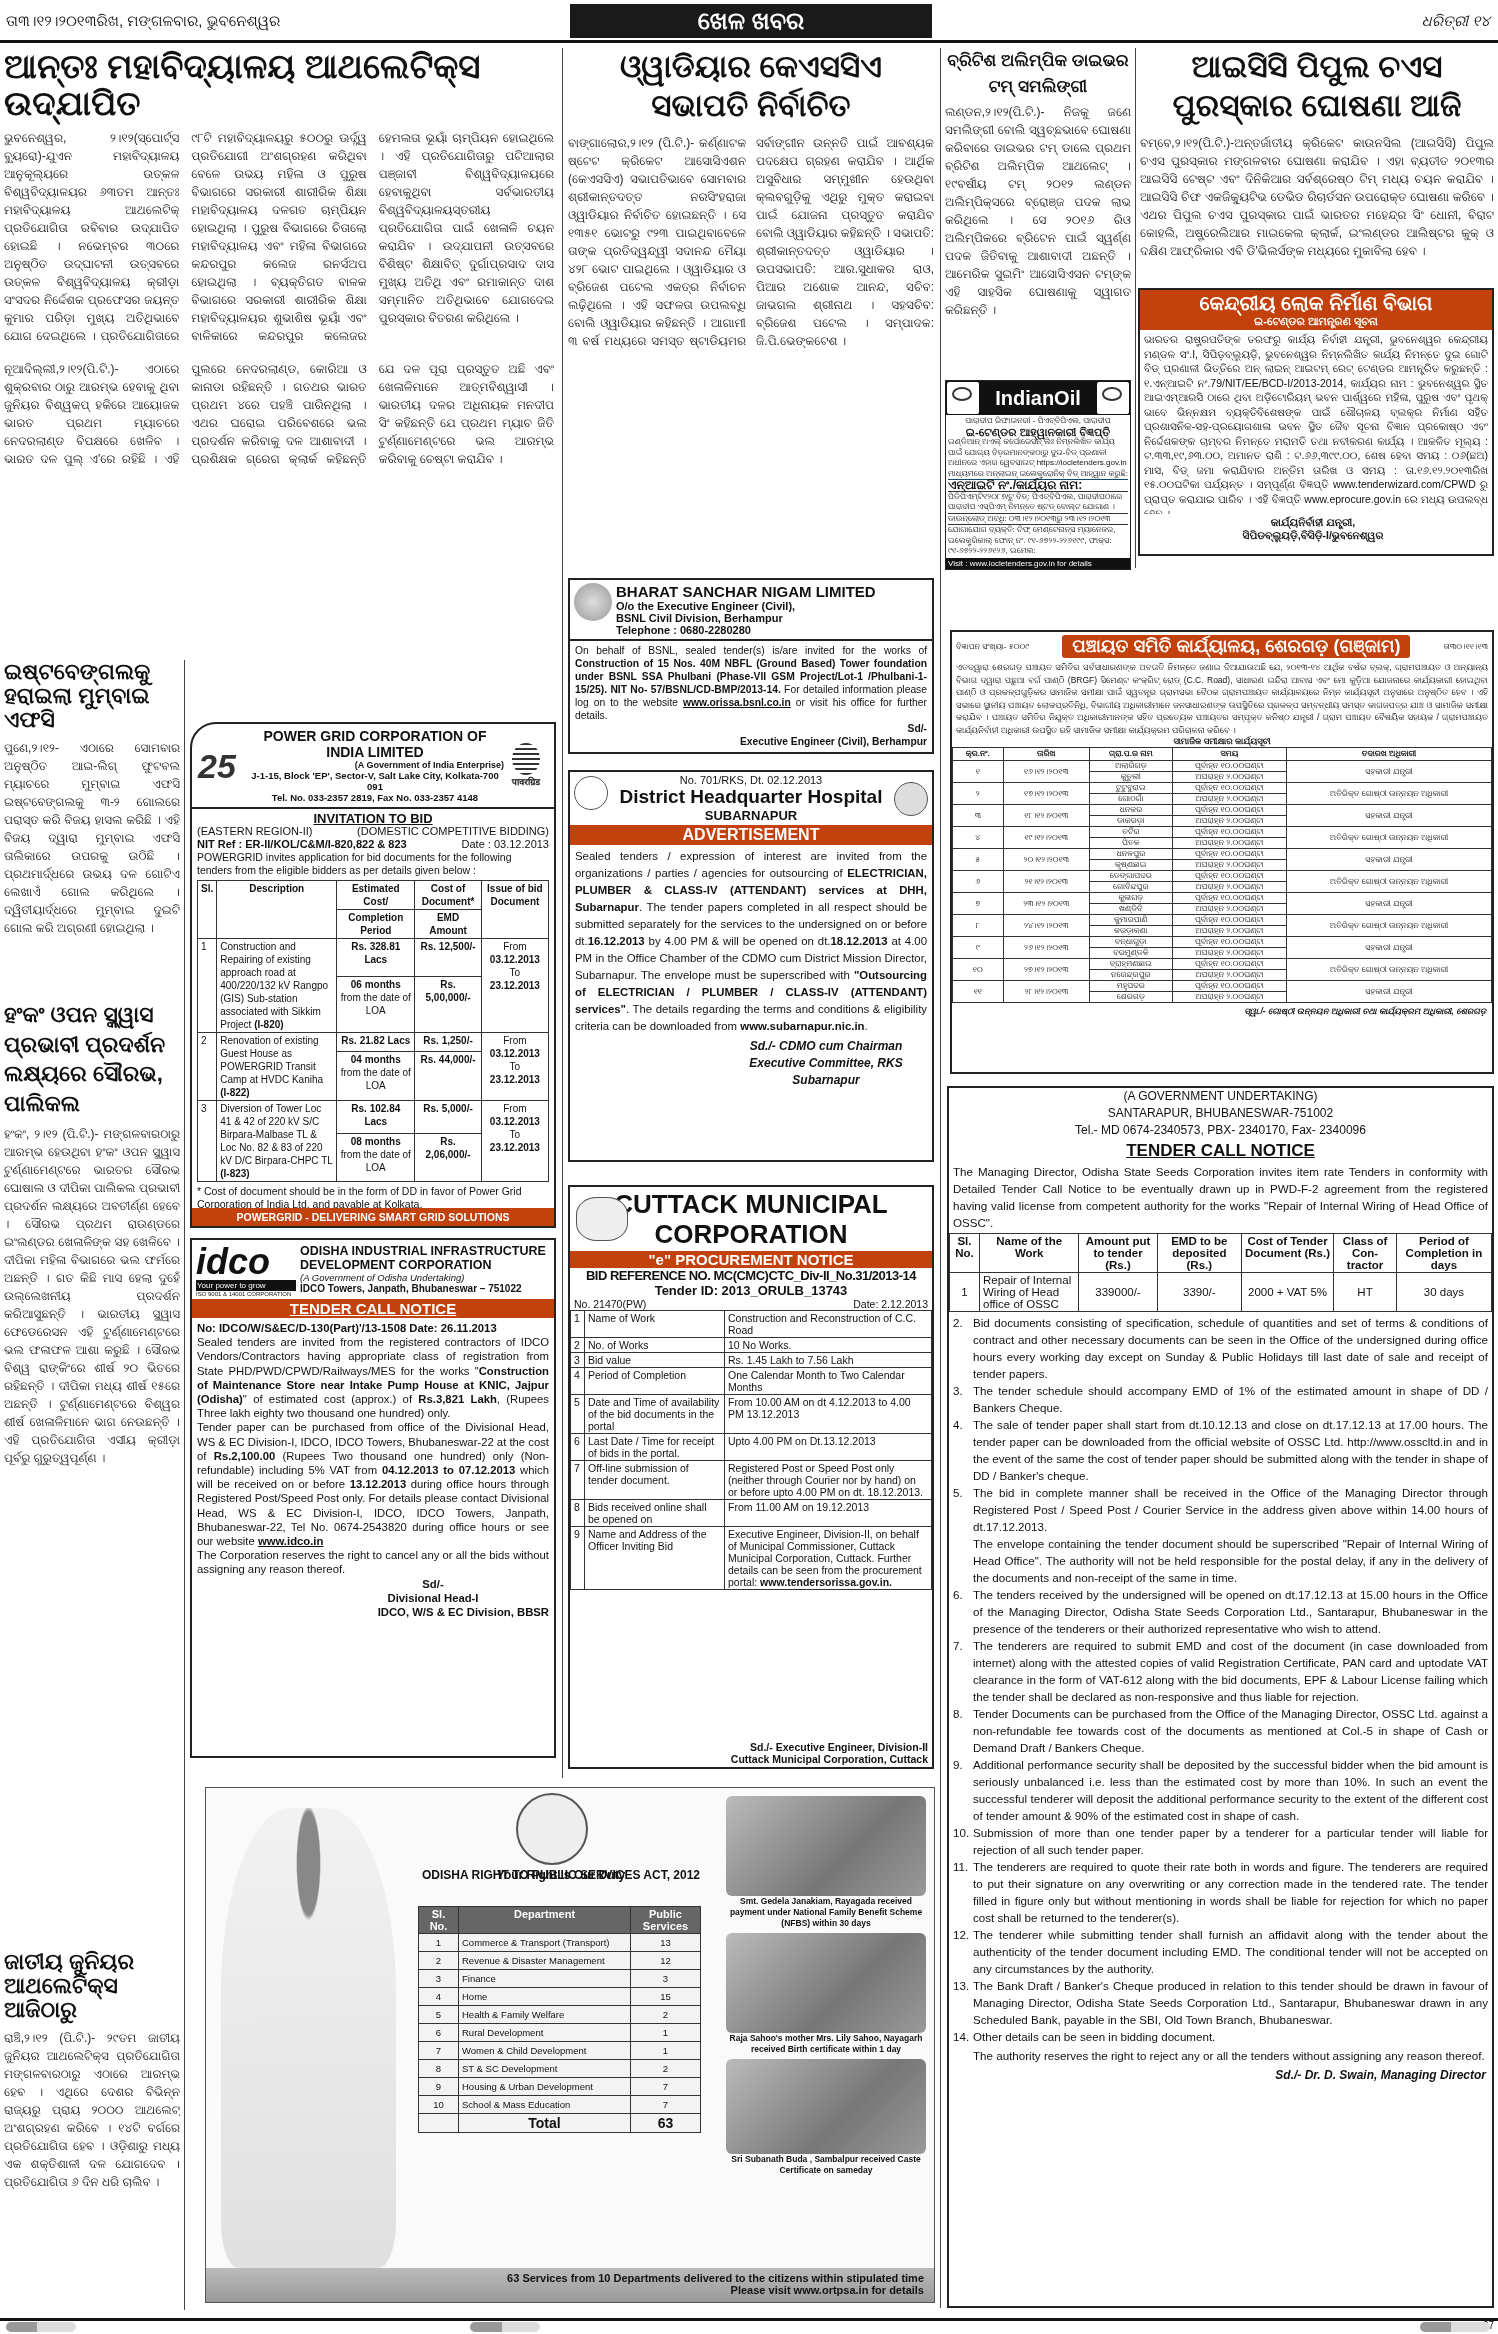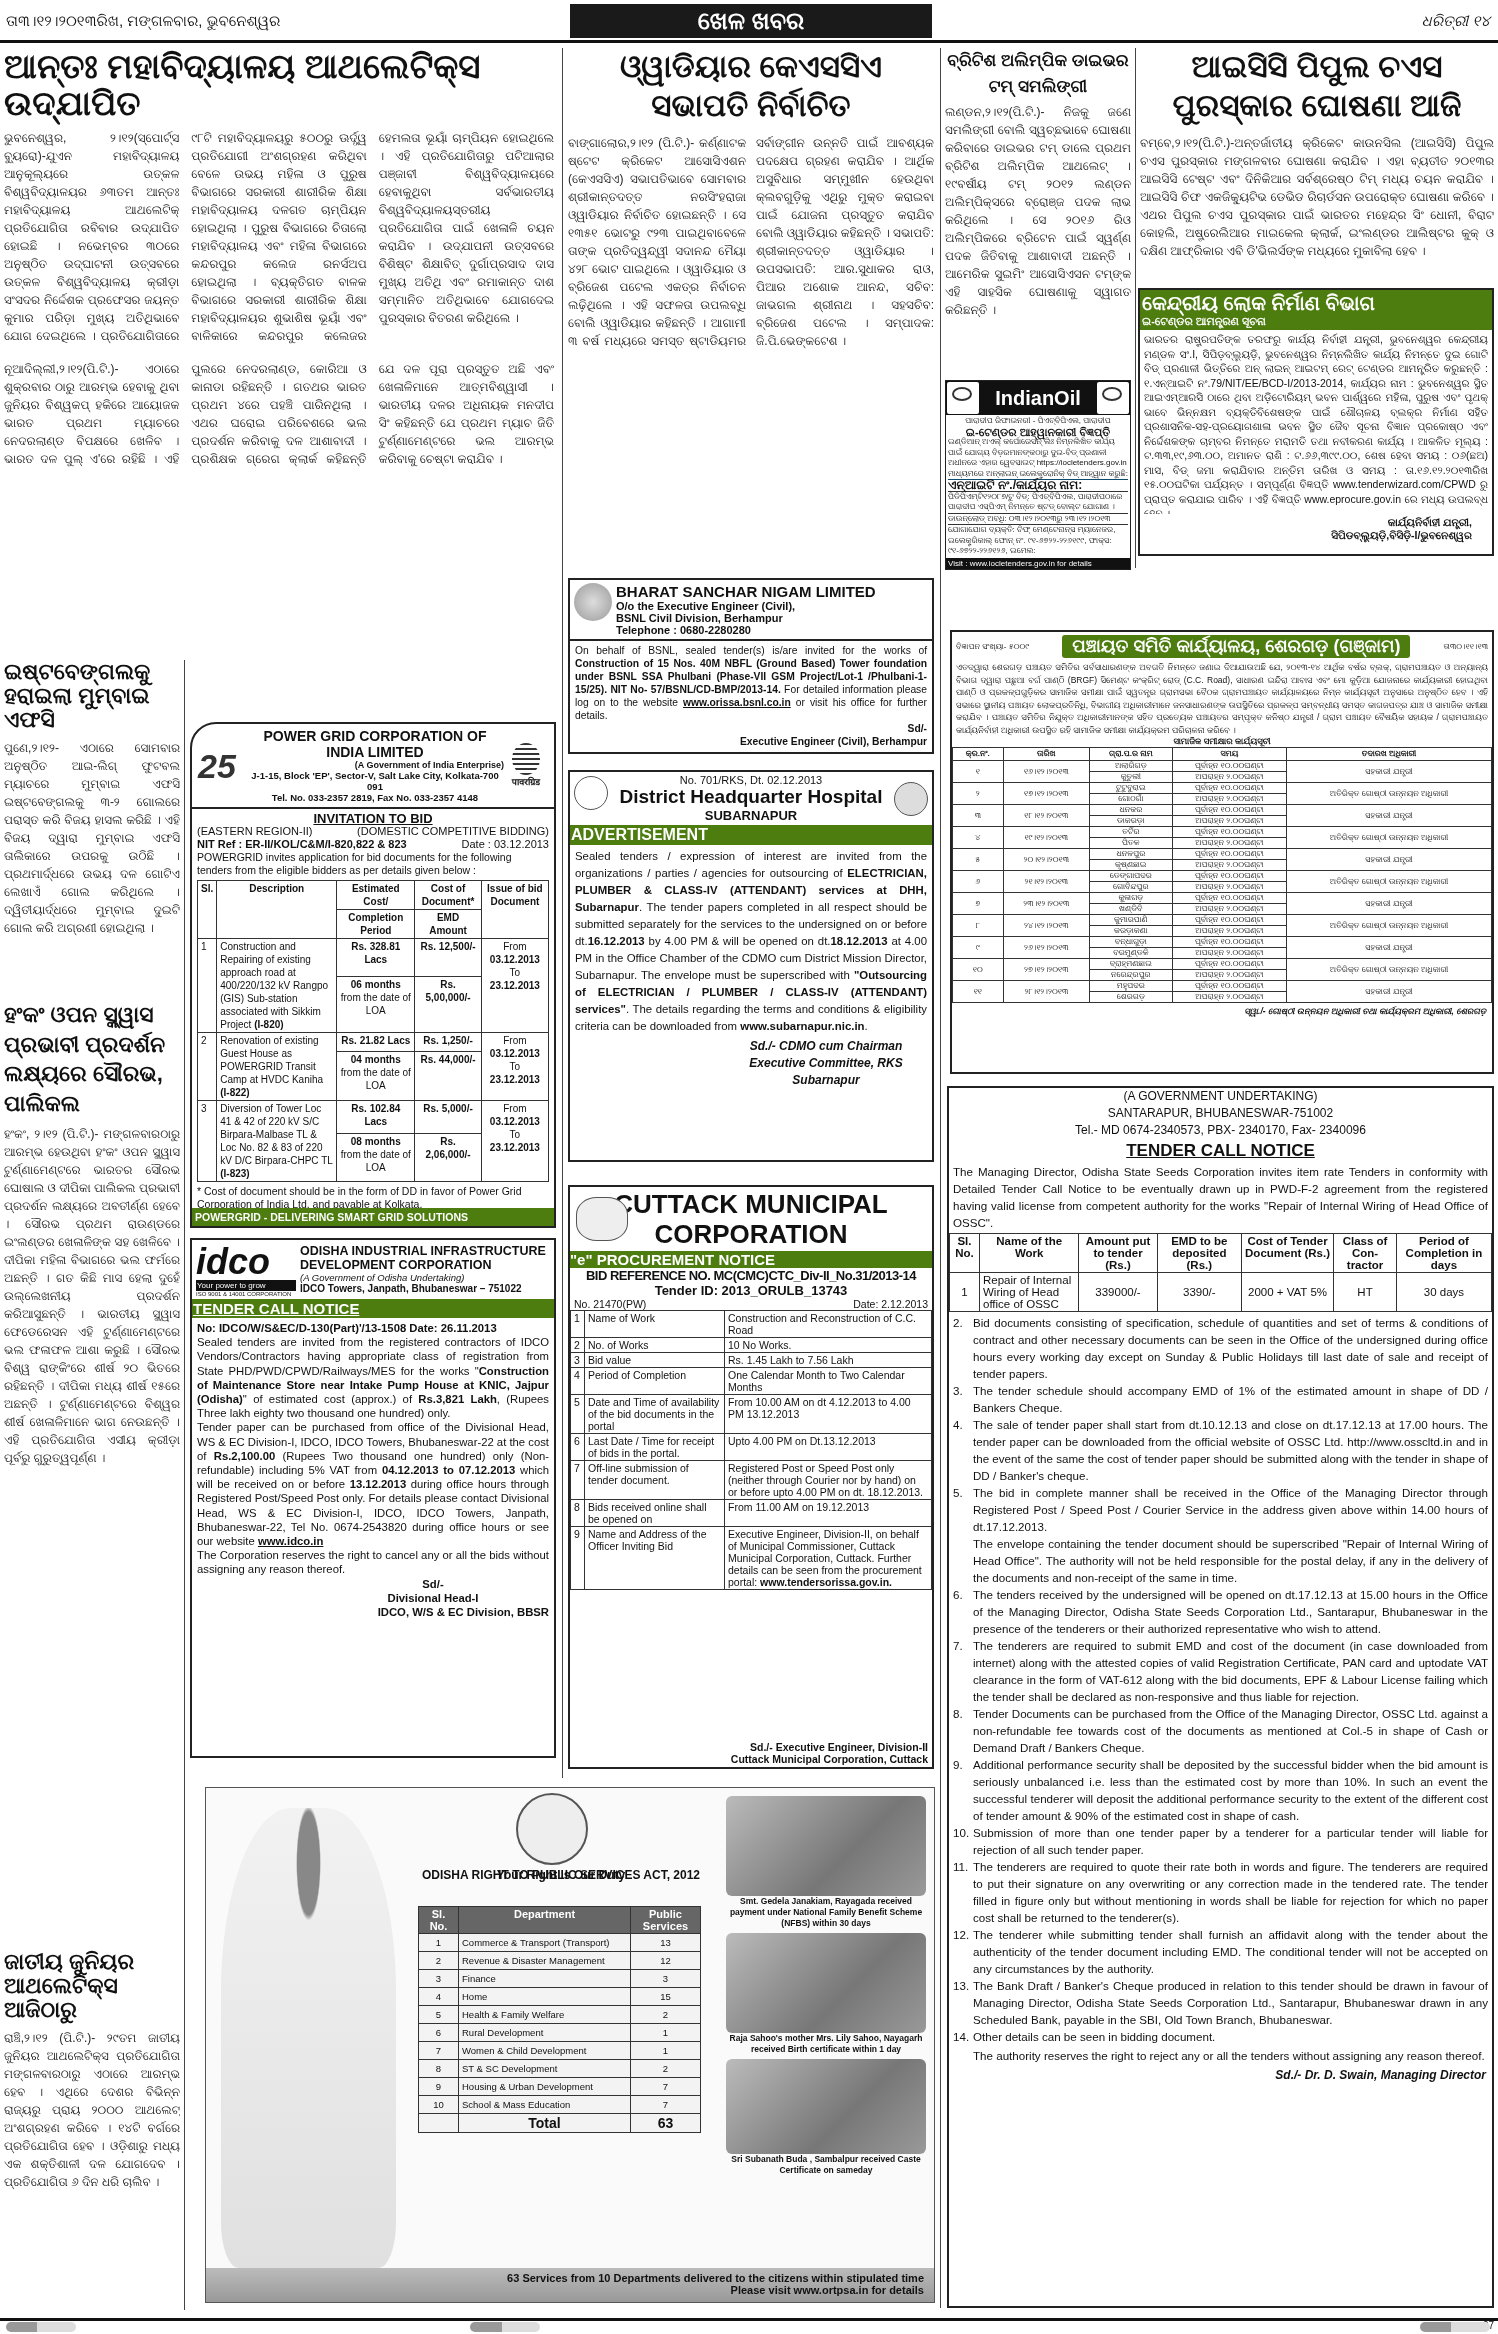--- a/index.html
+++ b/index.html
@@ -8,21 +8,21 @@
 .mast{left:0;top:0;width:1498px;height:40px}
 .mast .date{position:absolute;left:6px;top:12px;font-size:15px}
 .mast .sect{position:absolute;left:570px;top:4px;width:362px;height:34px;background:#1a1a1a;color:#fff;font-size:24px;font-weight:bold;text-align:center;line-height:34px}
 .mast .pg{position:absolute;right:8px;top:12px;font-size:15px;font-style:italic}
 .rule{position:absolute;left:0;top:40px;width:1498px;height:3px;background:#111}
 .hd{font-weight:bold;line-height:1.1;color:#111}
 .body-odia{font-size:12px;line-height:18px;text-align:justify;color:#222;overflow:hidden}
 .col3{column-count:3;column-gap:12px}
 .col2{column-count:2;column-gap:10px}
 .box{border:2px solid #222;background:#fff;overflow:hidden}
-.blackbar{background:#4d7c0f;color:#fff;text-align:left;font-weight:bold}
+.blackbar{background:#c2410c;color:#fff;text-align:center;font-weight:bold}
 table{border-collapse:collapse;width:100%}
 td,th{border:1px solid #333;padding:1px 3px;font-size:10px;vertical-align:top}
 .small{font-size:10.5px;line-height:13px}
 .rpad{padding:3px 5px}
 .center{text-align:center}
 .b{font-weight:bold}
 .i{font-style:italic}
 .u{text-decoration:underline}
 .vsep{position:absolute;width:1px;background:#444}
 .photo{background:linear-gradient(135deg,#bbb,#777 60%,#999);border-radius:6px}
@@ -324,21 +324,21 @@
   </div>
   <div style="position:absolute;bottom:0;left:0;width:100%;background:#111;color:#fff;font-size:8px;padding:1px 2px">Visit : www.iocletenders.gov.in for details</div>
 </div>
 
 <div class="abs" style="left:1138px;top:288px;width:356px;height:268px;border:2px solid #222;overflow:hidden">
   <div class="blackbar" style="padding:2px">
     <div style="font-size:20px">କେନ୍ଦ୍ରୀୟ ଲୋକ ନିର୍ମାଣ ବିଭାଗ</div>
     <div style="font-size:11px">ଇ-ଟେଣ୍ଡର ଆମନ୍ତ୍ରଣ ସୂଚନା</div>
   </div>
   <div style="font-size:10.5px;line-height:14.5px;text-align:justify;padding:2px 4px;height:184px;overflow:hidden">ଭାରତର ରାଷ୍ଟ୍ରପତିଙ୍କ ତରଫରୁ କାର୍ଯ୍ୟ ନିର୍ବାହୀ ଯନ୍ତ୍ରୀ, ଭୁବନେଶ୍ୱର କେନ୍ଦ୍ରୀୟ ମଣ୍ଡଳ ସଂ.I, ସିପିଡ଼ବ୍ଲ୍ୟୁଡ଼ି, ଭୁବନେଶ୍ୱର ନିମ୍ନଲିଖିତ କାର୍ଯ୍ୟ ନିମନ୍ତେ ଦୁଇ ଗୋଟି ବିଡ୍ ପ୍ରଣାଳୀ ଭିତ୍ତିରେ ଅନ୍ ଲାଇନ୍ ଆଇଟମ୍ ରେଟ୍ ଟେଣ୍ଡର ଆମନ୍ତ୍ରିତ କରୁଛନ୍ତି : ୧.ଏନ୍‌ଆଇଟି ନଂ.79/NIT/EE/BCD-I/2013-2014, କାର୍ଯ୍ୟର ନାମ : ଭୁବନେଶ୍ୱର ସ୍ଥିତ ଆଇଏମ୍‌ଆରସି ଠାରେ ଥିବା ଅଡ଼ିଟୋରିୟମ୍ ଭବନ ପାର୍ଶ୍ୱରେ ମହିଳା, ପୁରୁଷ ଏବଂ ପୃଥକ୍ ଭାବେ ଭିନ୍ନକ୍ଷମ ବ୍ୟକ୍ତିବିଶେଷଙ୍କ ପାଇଁ ଶୌଚାଳୟ ବ୍ଲକ୍‌ର ନିର୍ମାଣ ସହିତ ପ୍ରଶାସନିକ-ସହ-ପ୍ରୟୋଗଶାଳା ଭବନ ସ୍ଥିତ ଜୈବ ସୂଚନା ବିଜ୍ଞାନ ପ୍ରକୋଷ୍ଠ ଏବଂ ନିର୍ଦ୍ଦେଶକଙ୍କ ଚାମ୍ବର ନିମନ୍ତେ ମରାମତି ତଥା ନବୀକରଣ କାର୍ଯ୍ୟ । ଆକଳିତ ମୂଲ୍ୟ : ଟ.୩୩,୧୯,୬୩.୦୦, ଅମାନତ ରାଶି : ଟ.୬୬,୩୯୯.୦୦, ଶେଷ ହେବା ସମୟ : ୦୬(ଛଅ) ମାସ, ବିଡ୍ ଜମା କରାଯିବାର ଅନ୍ତିମ ତାରିଖ ଓ ସମୟ : ତା.୧୬.୧୨.୨୦୧୩ରିଖ ୧୫.୦୦ଘଟିକା ପର୍ଯ୍ୟନ୍ତ । ସମ୍ପୂର୍ଣ୍ଣ ବିଜ୍ଞପ୍ତି www.tenderwizard.com/CPWD ରୁ ପ୍ରାପ୍ତ କରାଯାଇ ପାରିବ । ଏହି ବିଜ୍ଞପ୍ତି www.eprocure.gov.in ରେ ମଧ୍ୟ ଉପଲବ୍ଧ ହେବ ।</div>
-  <div style="text-align:right;font-size:10.5px;padding-right:20px;padding-top:2px">
+  <div style="text-align:center;font-size:10.5px;padding-right:6px;padding-top:2px">
     <div class="b">କାର୍ଯ୍ୟନିର୍ବାହୀ ଯନ୍ତ୍ରୀ,</div>
     <div class="b">ସିପିଡବ୍ଲ୍ୟୁଡ଼ି,ବିସିଡ଼ି-I/ଭୁବନେଶ୍ୱର</div>
   </div>
 </div>
 
 <div class="abs" style="left:950px;top:630px;width:544px;height:444px;border:2px solid #222;overflow:hidden">
   <div style="display:flex;align-items:center;justify-content:space-between;padding:3px 4px">
     <span style="font-size:8px">ବିଜ୍ଞାପନ ସଂଖ୍ୟା- ୫୦୦୯</span>
     <span class="blackbar" style="font-size:18px;padding:1px 10px;border-radius:3px">ପଞ୍ଚାୟତ ସମିତି କାର୍ଯ୍ୟାଳୟ, ଶେରଗଡ଼ (ଗଞ୍ଜାମ)</span>
     <span style="font-size:8px">ତା୩୦।୧୧।୧୩</span>

